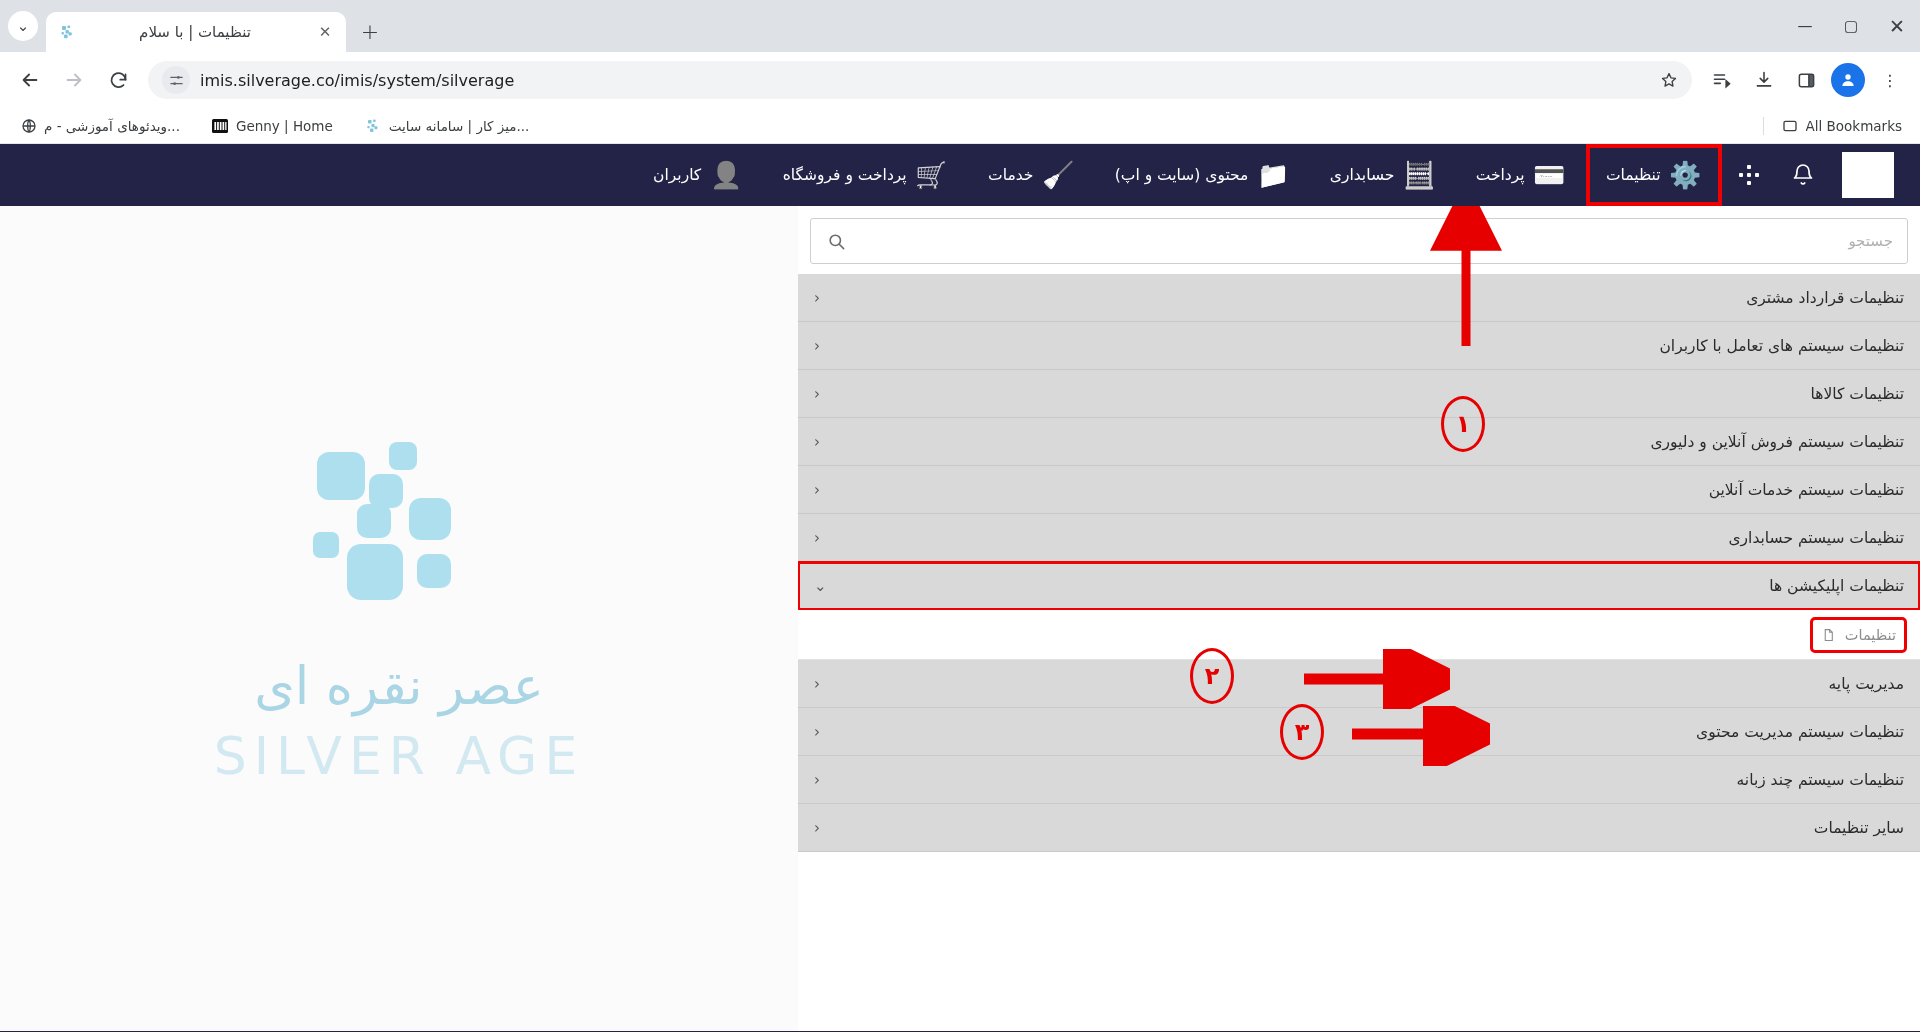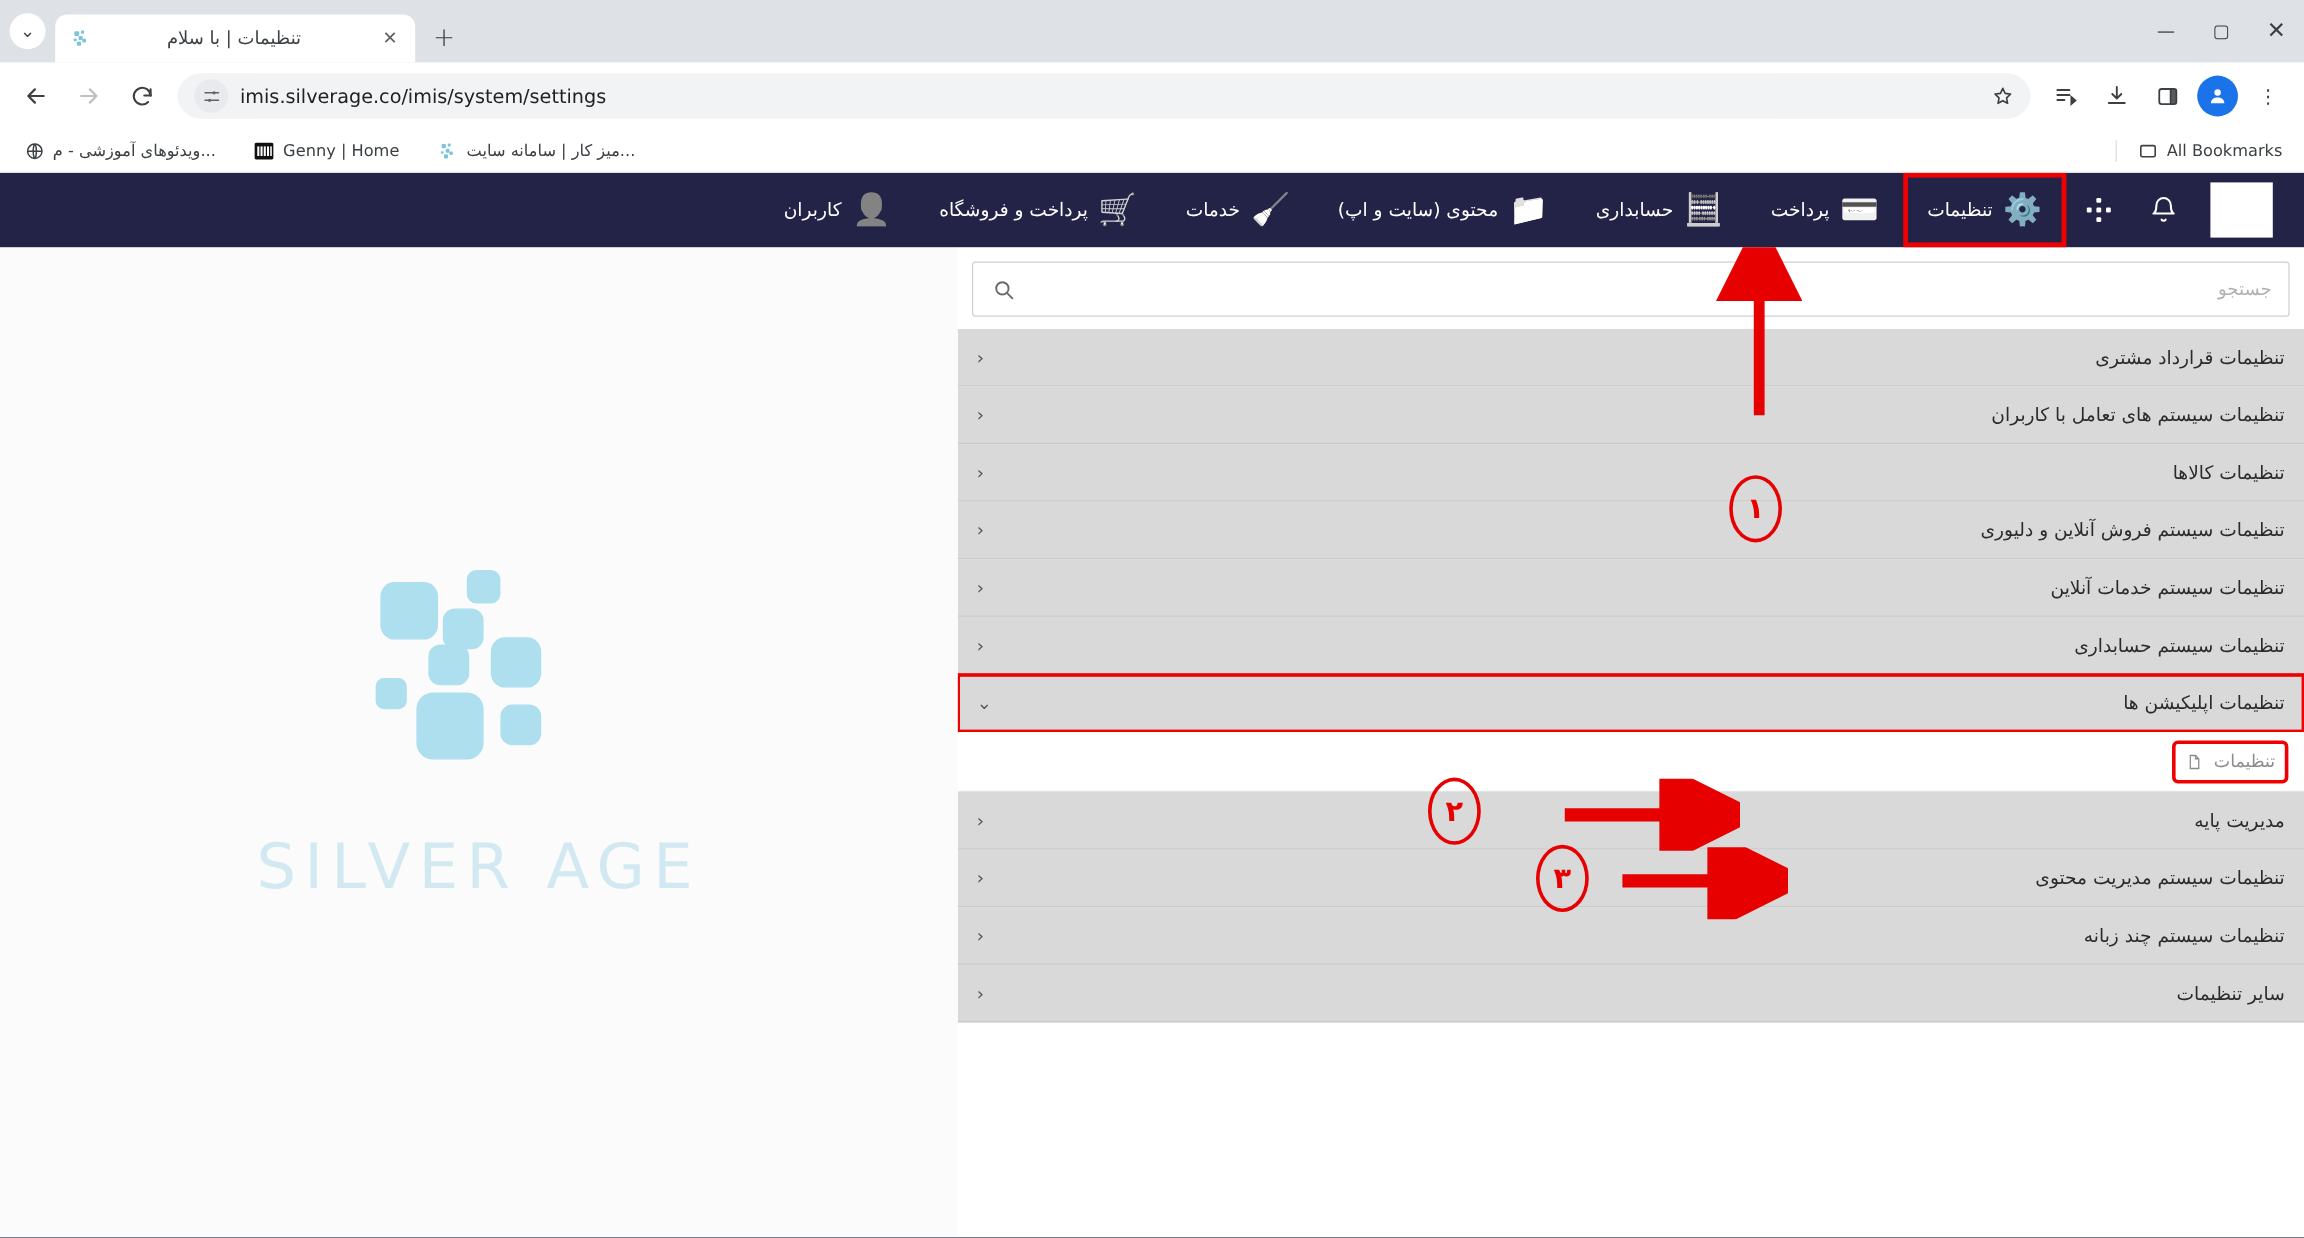--- a/index.html
+++ b/index.html
@@ -228,21 +228,21 @@
     </div>
 
     <div class="omnibox">
       <span class="omni-shield">
         <svg width="15" height="15" viewBox="0 0 24 24" fill="none" stroke="#5f6368" stroke-width="2" stroke-linecap="round">
             <path d="M3 7h10M17 7h4M3 17h4M11 17h10"></path>
              <circle cx="15" cy="7" r="2.2" fill="#5f6368" stroke="none"></circle>
              <circle cx="9" cy="17" r="2.2" fill="#5f6368" stroke="none"></circle>
           </svg>
       </span>
-      <span class="omni-url">imis.silverage.co/imis/system/settings</span>
+      <span class="omni-url">imis.silverage.co/imis/system/silverage</span>
       <span class="omni-star">
         <svg width="18" height="18" viewBox="0 0 24 24" fill="none" stroke="#3c4043" stroke-width="1.8" stroke-linejoin="round">
             <path d="M12 3.5l2.6 5.6 6 .8-4.4 4.2 1.1 6-5.3-2.9-5.3 2.9 1.1-6L3.4 9.9l6-.8z"></path>
           </svg>
       </span>
     </div>
 
     <div class="tb-right">
       <div class="tb-icon">
         <svg width="20" height="20" viewBox="0 0 24 24" fill="none" stroke="#3c4043" stroke-width="1.9" stroke-linecap="round">
@@ -474,20 +474,21 @@
               <rect x="18" y="20" width="48" height="48" rx="12"></rect>
               <rect x="90" y="10" width="28" height="28" rx="8"></rect>
               <rect x="70" y="42" width="34" height="34" rx="10"></rect>
               <rect x="58" y="72" width="34" height="34" rx="10"></rect>
               <rect x="14" y="100" width="26" height="26" rx="7"></rect>
               <rect x="110" y="66" width="42" height="42" rx="12"></rect>
               <rect x="48" y="112" width="56" height="56" rx="14"></rect>
               <rect x="118" y="122" width="34" height="34" rx="10"></rect>
             </g>
           </svg>
+          <div class="fa-name">عصر نقره ای</div>
           <div class="en-name">SILVER AGE</div>
         </div>
         <div class="left-bottom-bar"></div>
       </div>
 
     </div>
 
     <svg class="anno" style="left:1410px; top:62px; width:130px; height:200px;">
       <defs>
         <marker id="ah" markerWidth="8" markerHeight="8" refX="3.2" refY="4" orient="auto">

